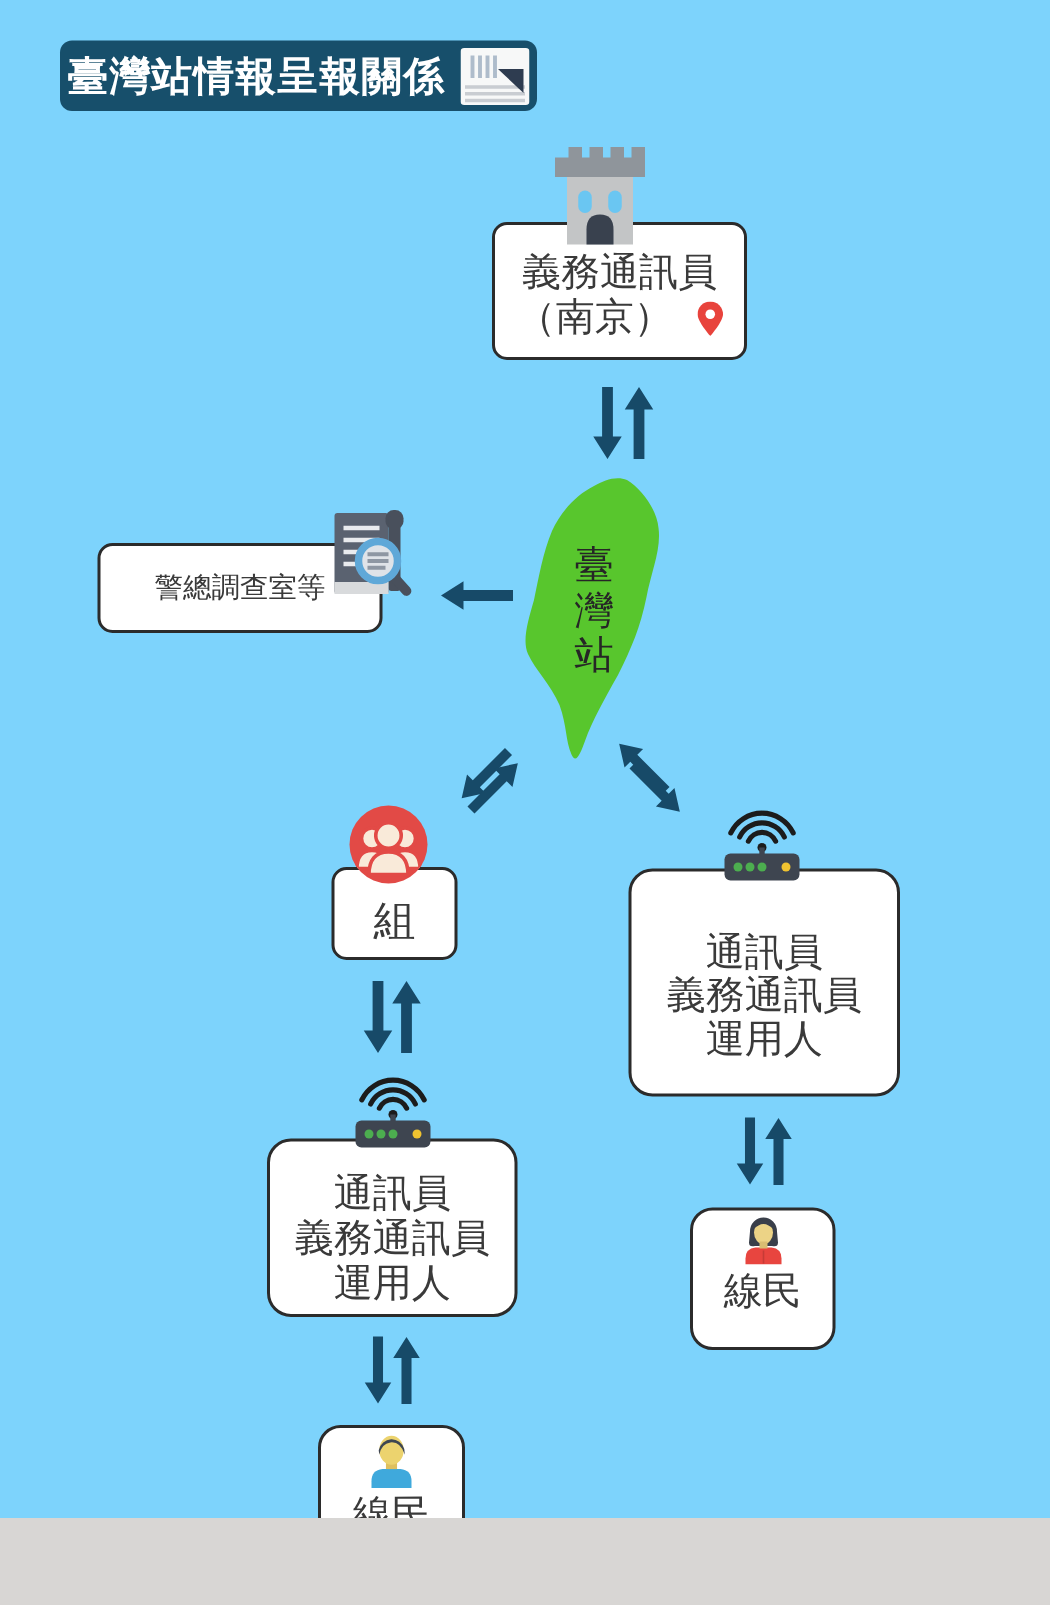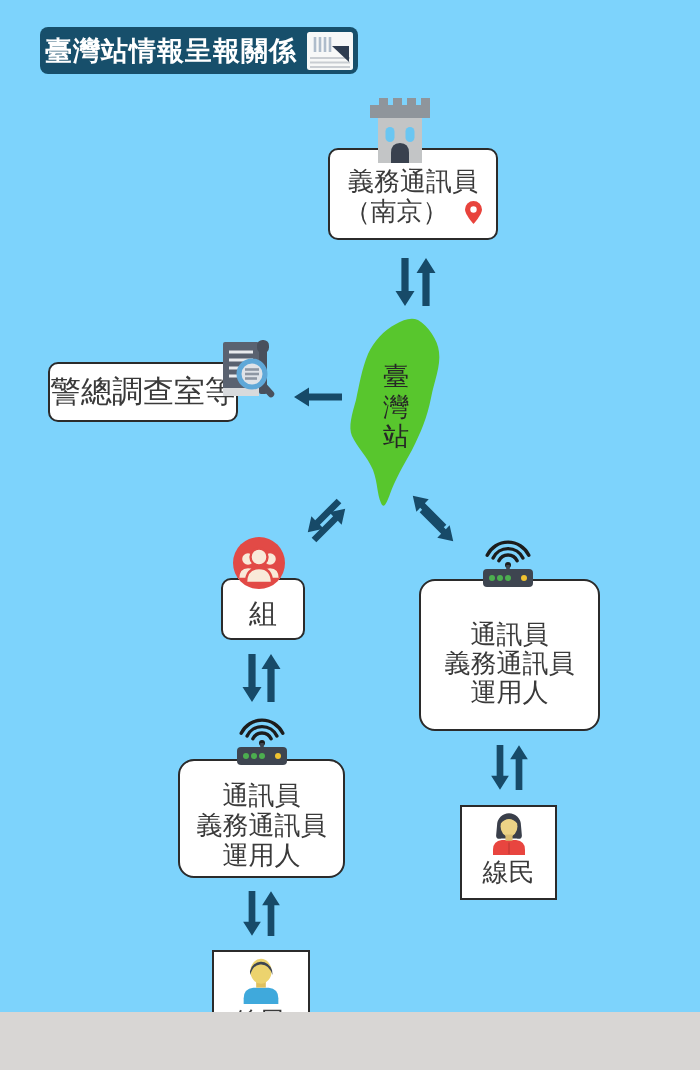--- a/index.html
+++ b/index.html
@@ -11,25 +11,25 @@
   .banner{position:absolute;left:40px;top:27px;width:318px;height:47px;background:#174f6b;
           border-radius:8px;display:flex;align-items:center;justify-content:center;gap:10px;z-index:4;}
   .banner .t{color:#ffffff;font-size:27px;font-weight:bold;letter-spacing:1px;white-space:nowrap;}
   
   .box{position:absolute;background:#ffffff;border:2.5px solid #2b2b2b;box-sizing:border-box;
        display:flex;flex-direction:column;align-items:center;justify-content:center;
        color:#3a3a3a;z-index:2;text-align:center;}
   .box .bl{white-space:nowrap;}
   .hq{left:328px;top:148px;width:170px;height:92px;border-radius:10px;font-size:26px;line-height:30px;padding-top:6px;}
   .hq .row{display:flex;align-items:center;gap:16px;}
-  .police{left:48px;top:362px;width:190px;height:60px;border-radius:10px;font-size:31px;}
+  .police{left:65px;top:362px;width:190px;height:60px;border-radius:10px;font-size:19px;}
   .grp{left:221px;top:578px;width:84px;height:62px;border-radius:10px;font-size:28px;padding-top:10px;}
   .commsL{left:178px;top:759px;width:167px;height:119px;border-radius:16px;font-size:26px;line-height:30px;padding-top:14px;}
   .commsR{left:419px;top:579px;width:181px;height:152px;border-radius:16px;font-size:26px;line-height:29px;padding-top:16px;}
-  .inf{border-radius:0;font-size:26px;justify-content:flex-end;padding-bottom:8px;}
+  .inf{border-radius:15px;font-size:26px;justify-content:flex-end;padding-bottom:20px;}
   .infL{left:212px;top:950px;width:98px;height:99px;}
   .infR{left:460px;top:805px;width:97px;height:95px;}
   
   .twchar{position:absolute;left:383px;width:26px;text-align:center;font-size:26px;color:#262626;z-index:2;}
 </style>
 </head>
 <body>
 
 <div class="stage">
 

